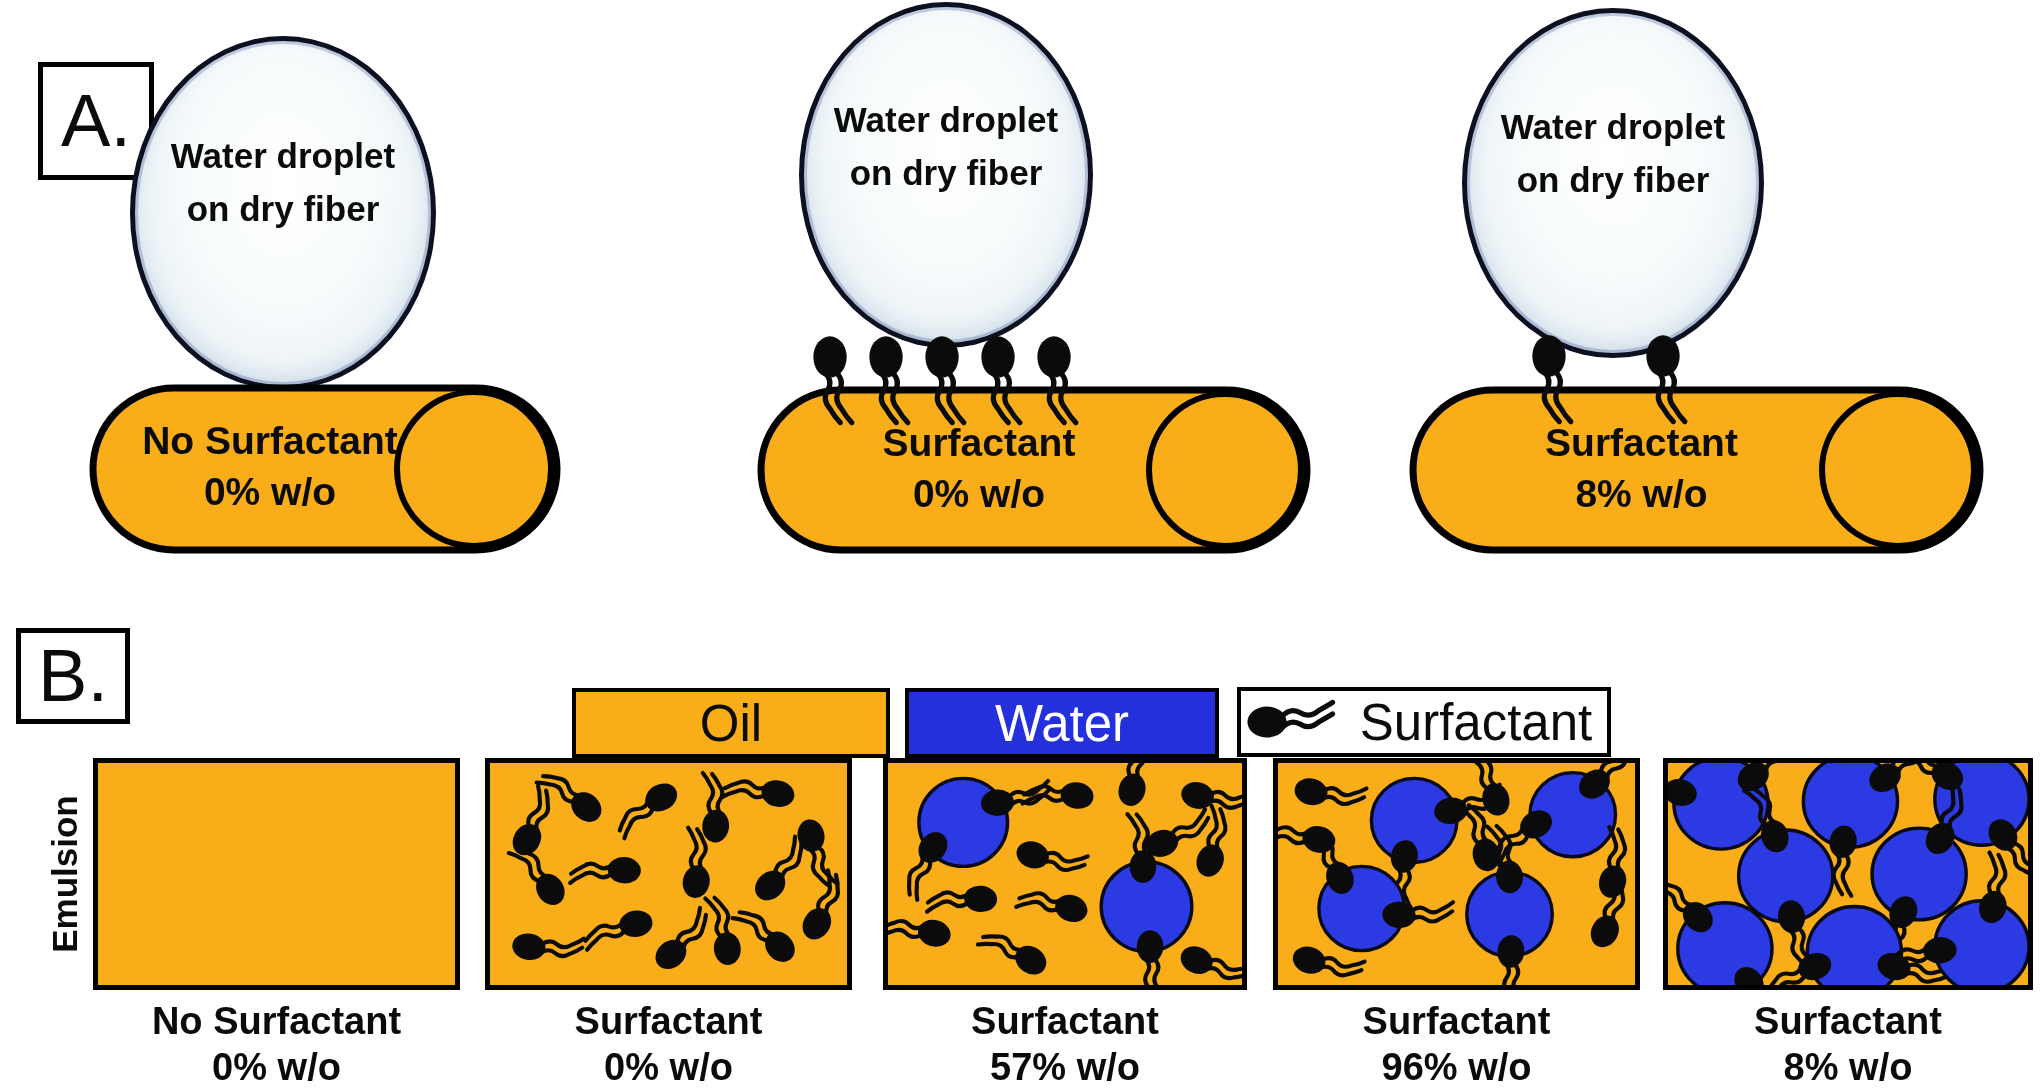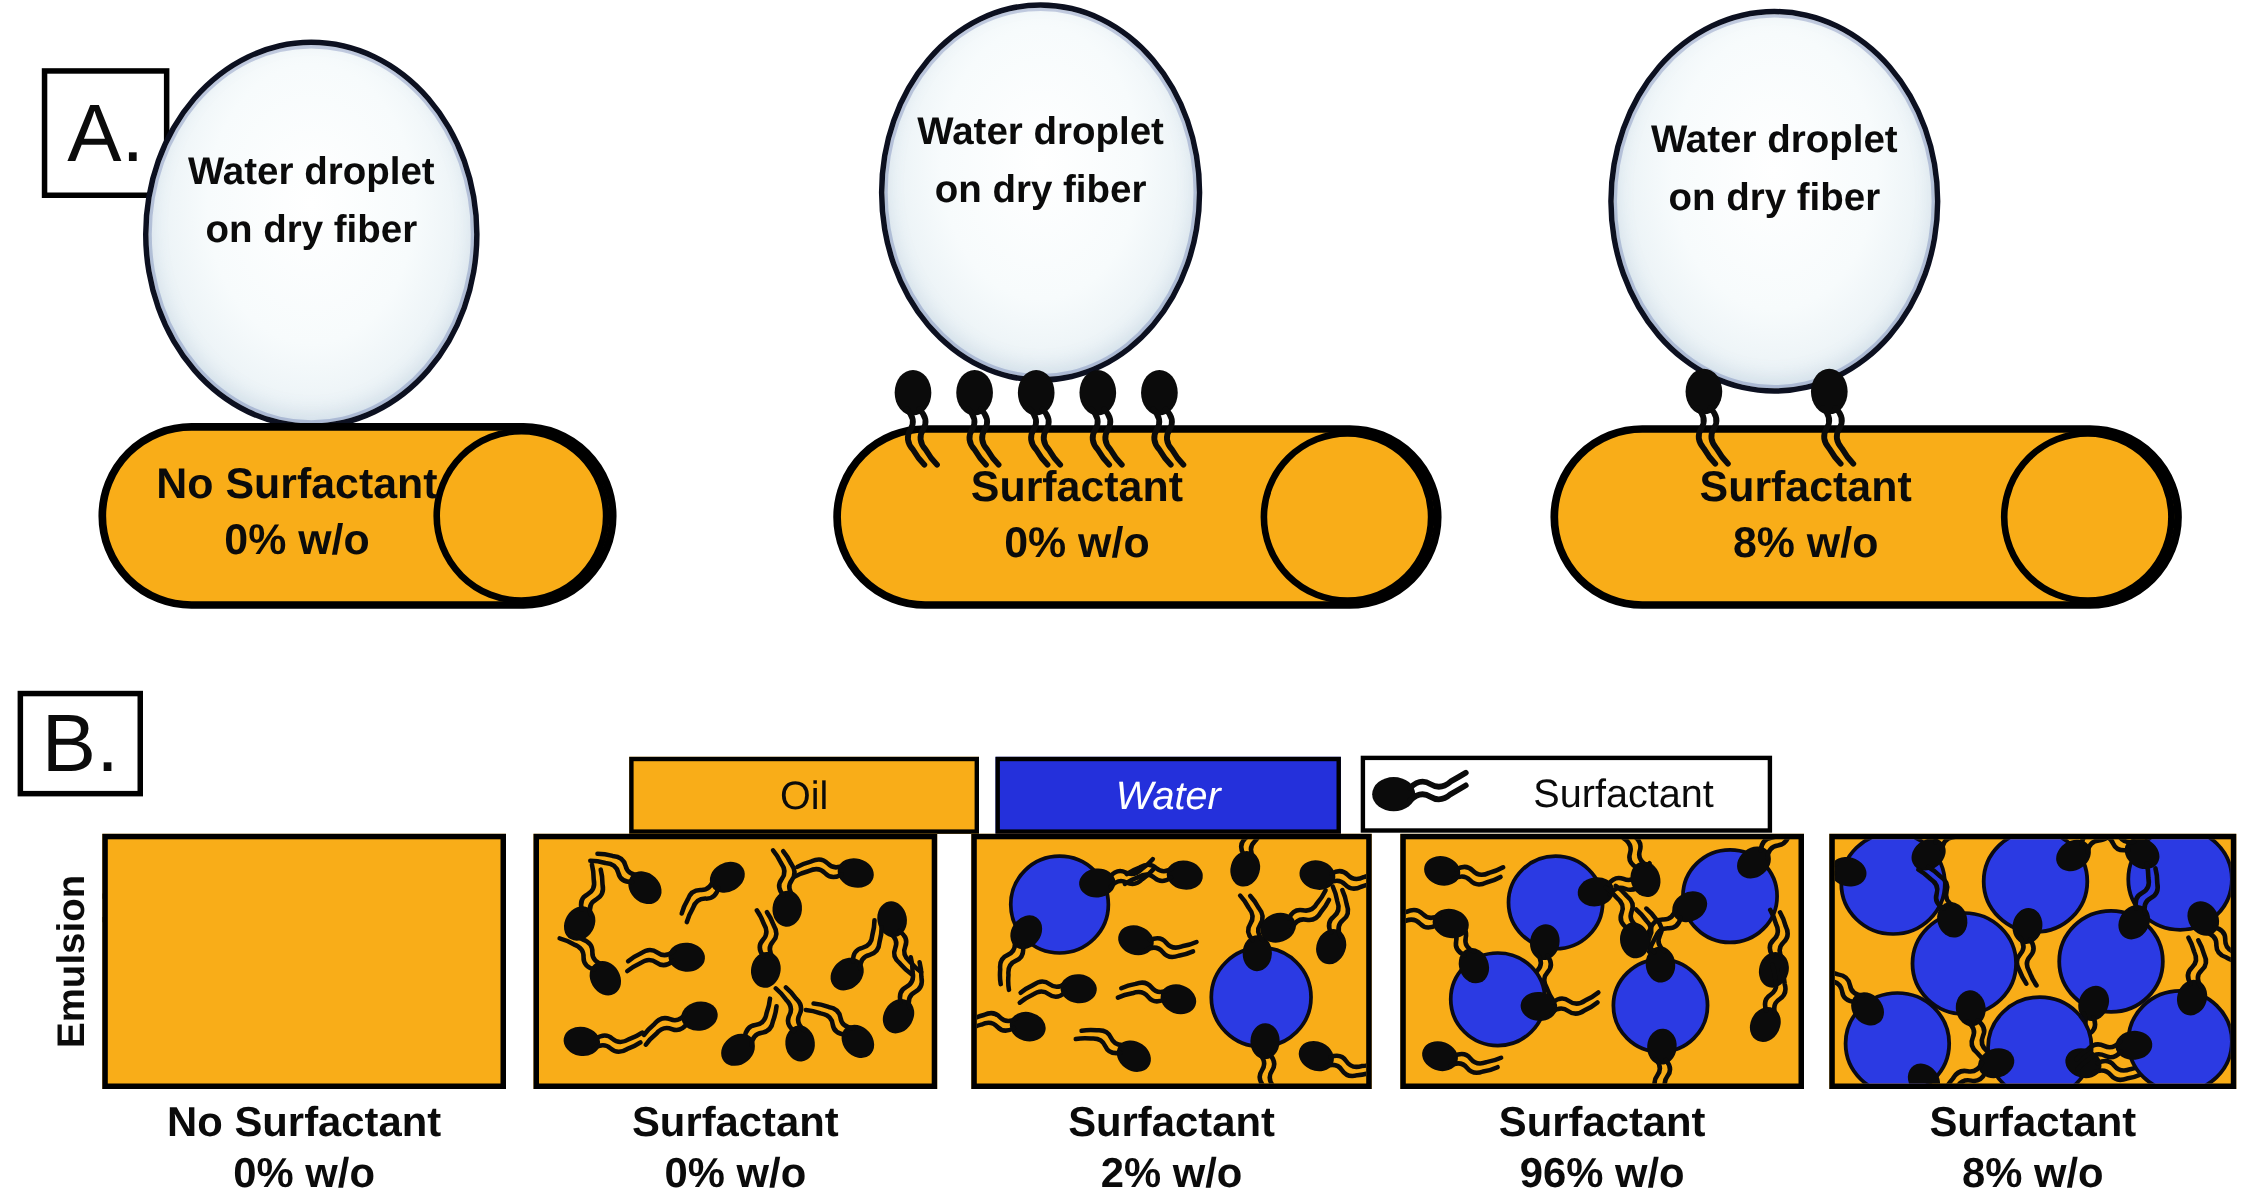--- a/index.html
+++ b/index.html
@@ -13,21 +13,21 @@
   
   .dropletA{position:absolute;z-index:1;border:5px solid #0c1020;border-radius:50%;
             background:radial-gradient(ellipse at 50% 42%, #ffffff 0%, #f7fbfc 45%, #e9f1f5 72%, #d4e2ec 100%);
             box-shadow:inset 0 0 0 3px rgba(25,45,130,0.22), inset 0 -8px 18px rgba(90,130,170,0.18);}
   .dropletA .cap{position:absolute;left:0;right:0;text-align:center;font-weight:700;font-size:35px;line-height:1.5;}
   
   #svgA{position:absolute;left:0;top:0;z-index:2;pointer-events:none;}
   .fiberText{position:absolute;z-index:3;text-align:center;font-weight:700;font-size:39px;line-height:1.32;}
   
   .legend-box{position:absolute;height:62px;border:4px solid #000;display:flex;align-items:center;
-              justify-content:center;font-size:36px;font-weight:400;}
+              justify-content:center;font-size:51px;font-weight:400;}
   #legOil{left:572px;top:688px;width:310px;}
   #legWater{left:905px;top:688px;width:306px;color:#ffffff;}
   #legSurf{left:1237px;top:687px;width:366px;background:#fff;justify-content:flex-start;}
   #legSurf .txt{flex:1;text-align:center;}
   
   .ebox{position:absolute;border:5px solid #000;box-sizing:border-box;}
   .ebox svg{display:block;width:100%;height:100%;}
   .eboxLabel{position:absolute;text-align:center;font-weight:700;font-size:38px;line-height:1.22;}
   
   #axisLabel{position:absolute;left:-30px;top:829px;width:232px;height:90px;transform:rotate(-90deg);
@@ -128,21 +128,21 @@
       </div>
     </div>
 
   <div class="plabel" id="labelB">
     <span>B.</span>
   </div>
 
   <div class="legend-box" id="legOil" style="background: rgb(249, 173, 24);">
     <span>Oil</span>
   </div>
-  <div class="legend-box" id="legWater" style="background: rgb(36, 48, 219); font-style: italic;">
+  <div class="legend-box" id="legWater" style="background: rgb(36, 48, 219);">
     <span>Water</span>
   </div>
   <div class="legend-box" id="legSurf">
     <svg width="104" height="56" viewBox="0 0 104 56">
       <g transform="translate(26 28) scale(1.15)">
         <ellipse cx="0" cy="0" rx="17" ry="13.5" fill="#0b0b0b"></ellipse>
         <path class="tail" d="M13 -5 q8 -8 16 -3 q8 5 16 -2 q7 -4 12 -7"></path>
         <path class="tail" d="M13 5 q8 -8 16 -3 q8 5 16 -2 q7 -4 12 -7"></path>
       </g>
     </svg>
@@ -326,21 +326,21 @@
           </g>
           <g transform="translate(320 206) rotate(25) scale(0.95)">
             <ellipse cx="0" cy="0" rx="18" ry="14.5" fill="#0b0b0b"></ellipse>
             <path class="tail" d="M13 -5 q8 -8 16 -3 q8 5 16 -2 q7 -4 12 -9"></path>
             <path class="tail" d="M13 5 q8 -8 16 -3 q8 5 16 -2 q7 -4 12 -9"></path>
           </g>
         </svg>
       </div>
       <div class="eboxLabel" style="left: 883px; top: 998px; width: 364px;">
         <div>Surfactant</div>
-        <div>2% w/o</div>
+        <div>57% w/o</div>
       </div>
       <div class="ebox" style="left: 1273px; top: 758px; width: 367px; height: 232px; background: rgb(249, 173, 24);">
         <svg viewBox="0 0 367 232" preserveAspectRatio="none">
           <circle cx="140" cy="60" r="44" fill="#2B3AE3" stroke="#0a0a14" stroke-width="3.5"></circle>
           <g transform="translate(177.67110722527366 49.90605724100169) rotate(-10) scale(0.95)">
             <ellipse cx="0" cy="0" rx="18" ry="14.5" fill="#0b0b0b"></ellipse>
             <path class="tail" d="M13 -5 q8 -8 16 -3 q8 5 16 -2 q7 -4 12 -9"></path>
             <path class="tail" d="M13 5 q8 -8 16 -3 q8 5 16 -2 q7 -4 12 -9"></path>
           </g>
           <g transform="translate(129.9060572410017 97.67110722527366) rotate(100) scale(0.95)">

